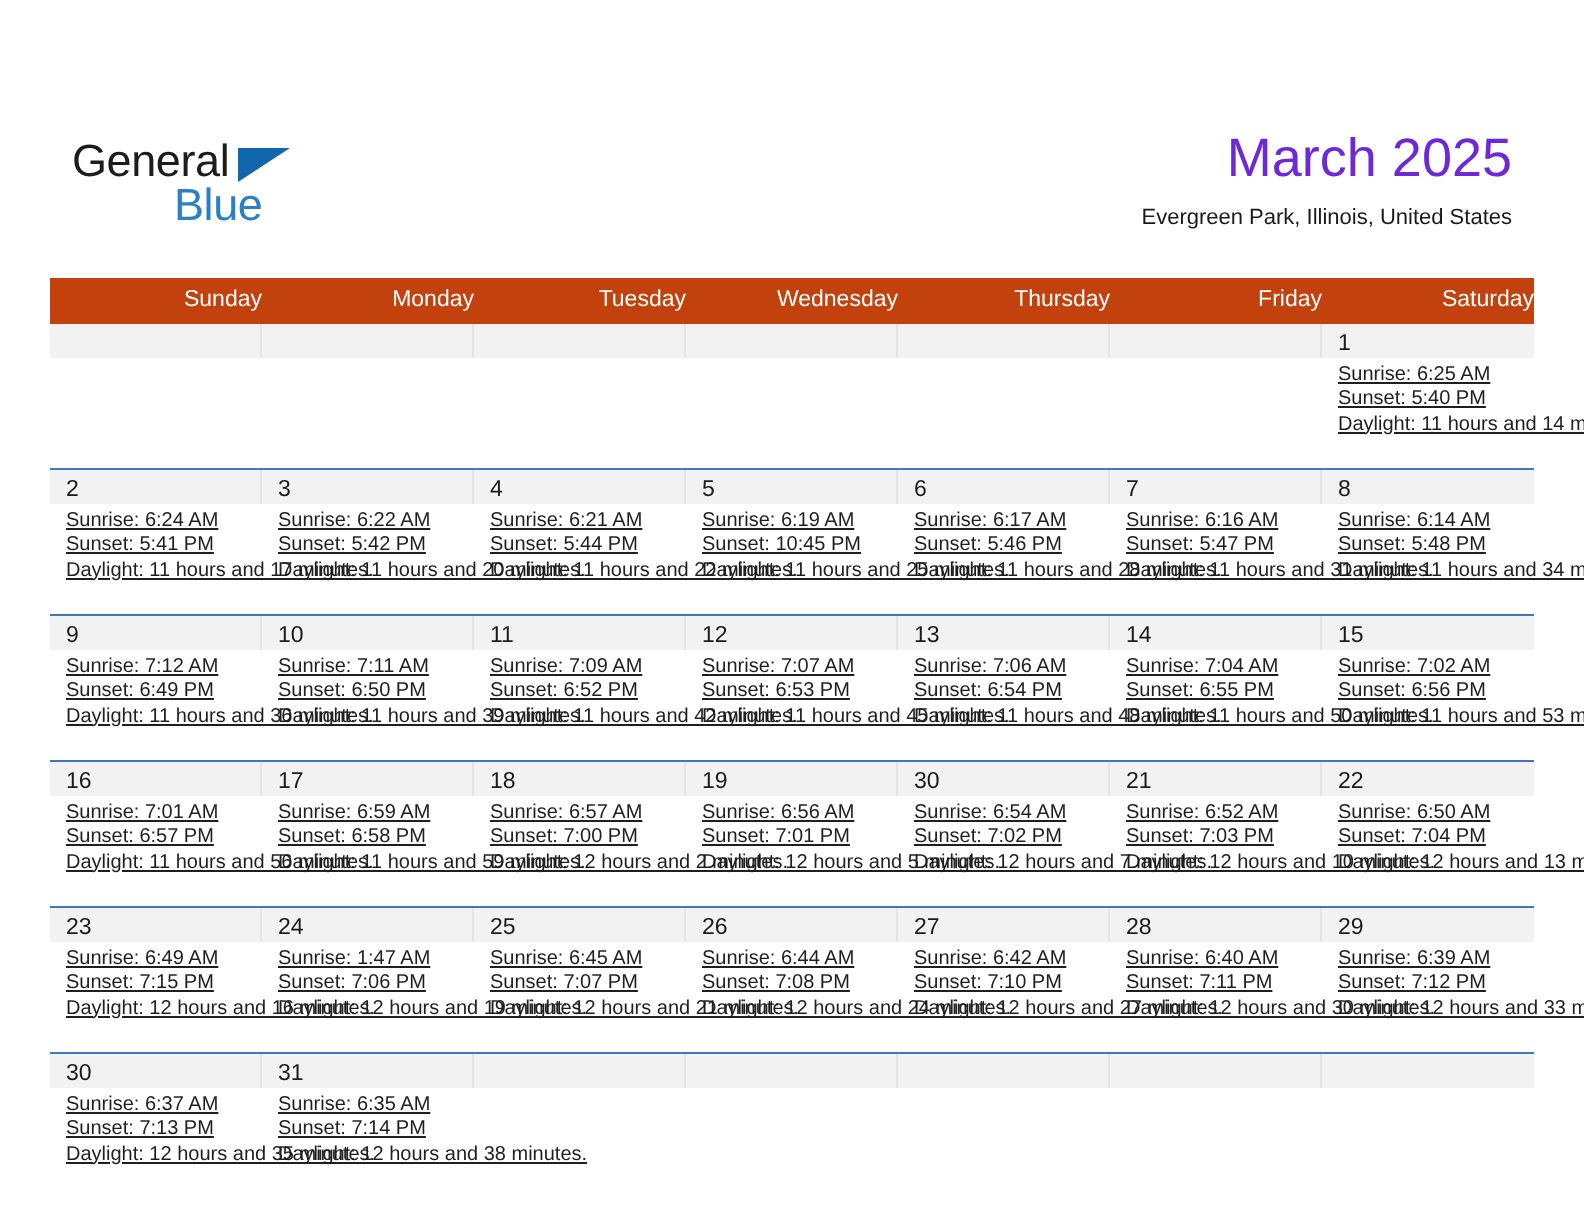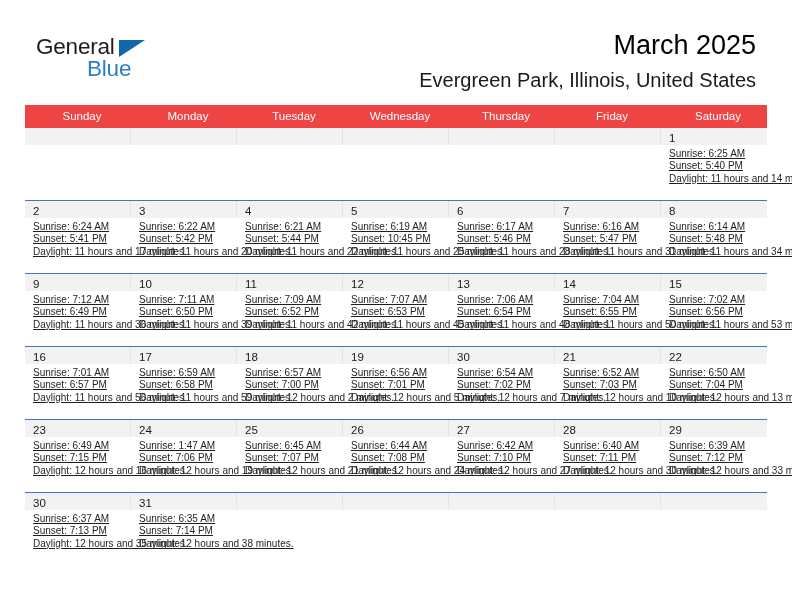--- a/index.html
+++ b/index.html
@@ -12,20 +12,21 @@
     height: 612px;
     font-family: "Liberation Sans", sans-serif;
     color: #1a1a1a;
     overflow: hidden;
   }
   .page {
     position: relative;
     width: 792px;
     height: 508px;
     box-sizing: border-box;
+    margin-top: 34px;
   }
 
   
   .top {
     position: absolute;
     left: 0;
     top: 0;
     width: 792px;
     height: 100px;
   }
@@ -66,27 +67,27 @@
   }
   .title-block {
     position: absolute;
     right: 36px;
     top: 30px;
     text-align: right;
   }
   .cal-title {
     font-size: 27px;
     font-weight: normal;
-    color: #000000;
+    color: #6d28d9;
     line-height: 1.15;
     white-space: nowrap;
   }
   .cal-subtitle {
     margin-top: 8px;
-    font-size: 20px;
+    font-size: 11px;
     font-weight: normal;
     color: #1a1a1a;
     line-height: 1.15;
     white-space: nowrap;
   }
 
   
   .calendar {
     position: absolute;
     left: 25px;
@@ -94,25 +95,25 @@
     width: 742px;
   }
   table.cal {
     border-collapse: collapse;
     table-layout: fixed;
     width: 742px;
   }
   table.cal col { width: 106px; }
 
   thead th {
-    background: #ef4444;
+    background: #c2410c;
     color: #ffffff;
     font-size: 11.5px;
     font-weight: normal;
-    text-align: center;
+    text-align: right;
     padding: 5px 0 6px 8px;
     height: 10px;
     border: none;
   }
 
   tbody tr.weekrow {
     border-top: 1px solid #3d77bd;
   }
   tbody tr.weekrow:first-child {
     border-top: none;

